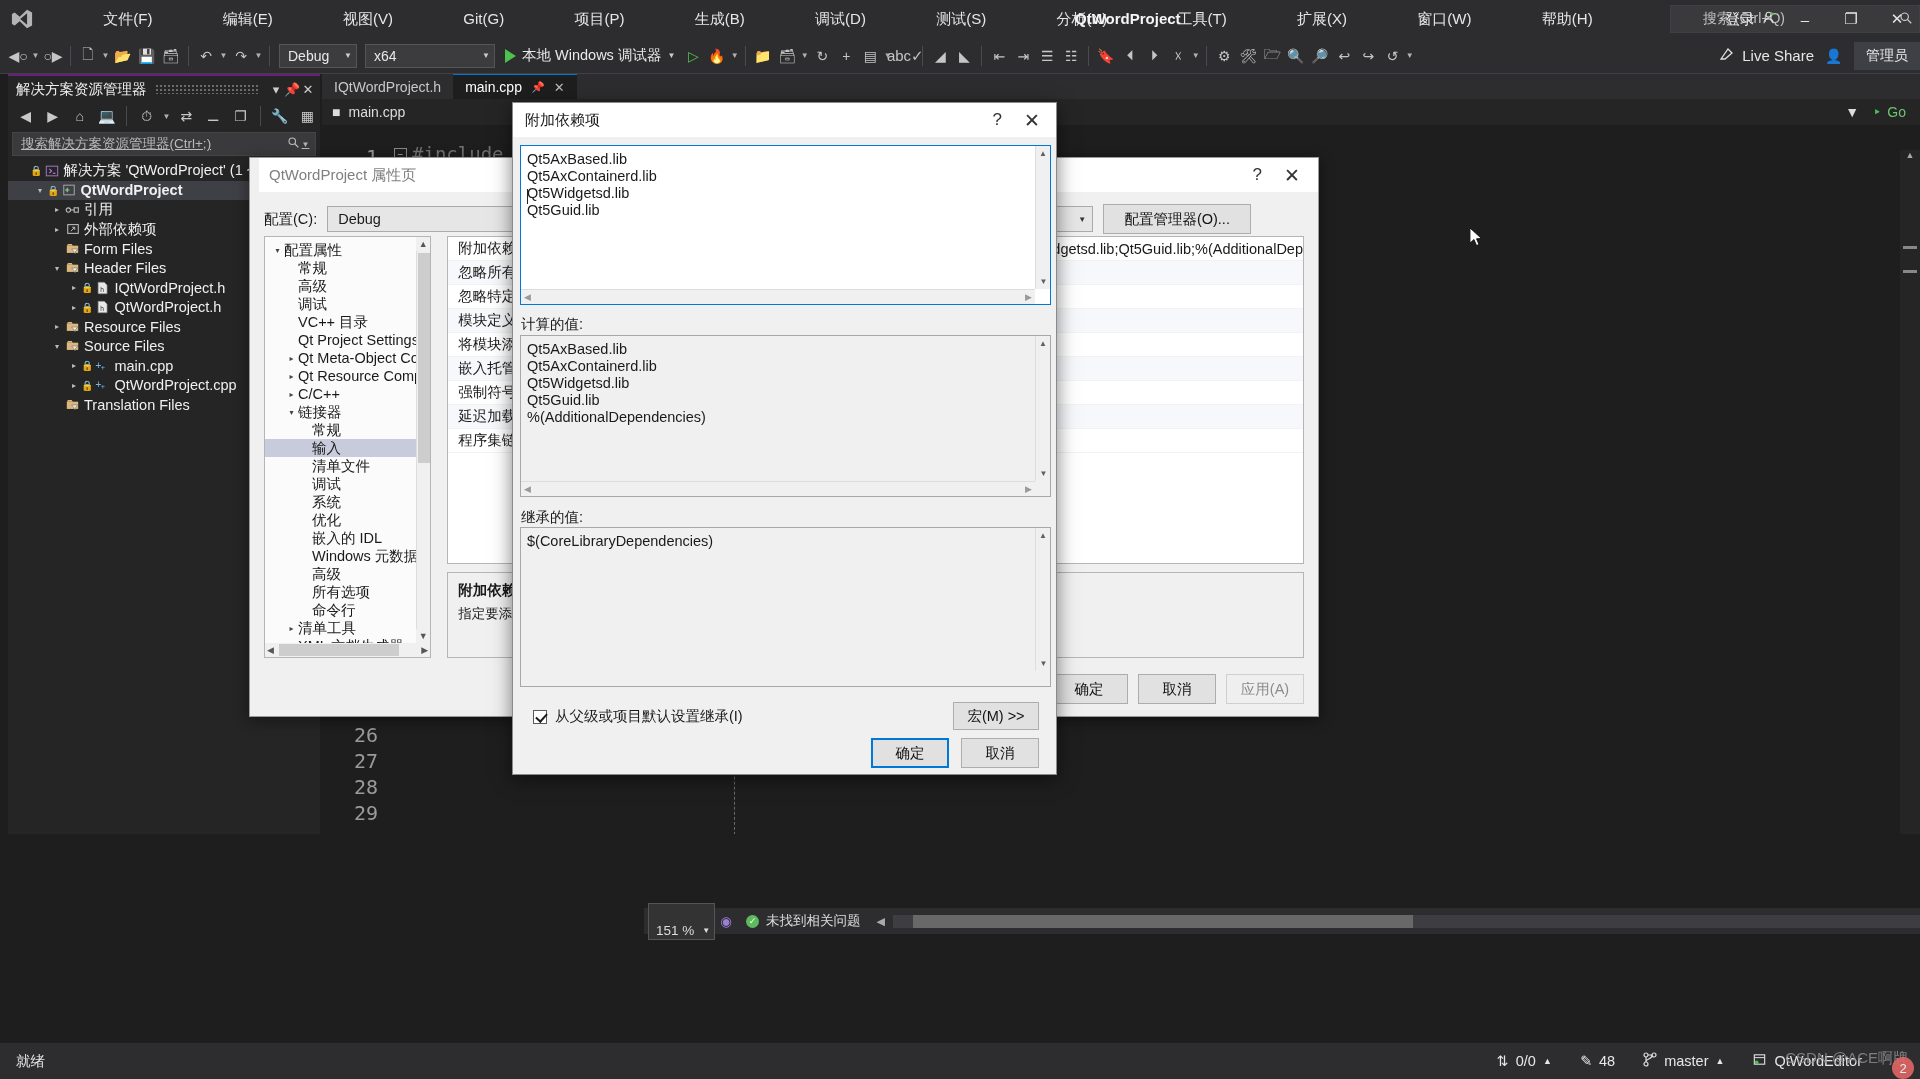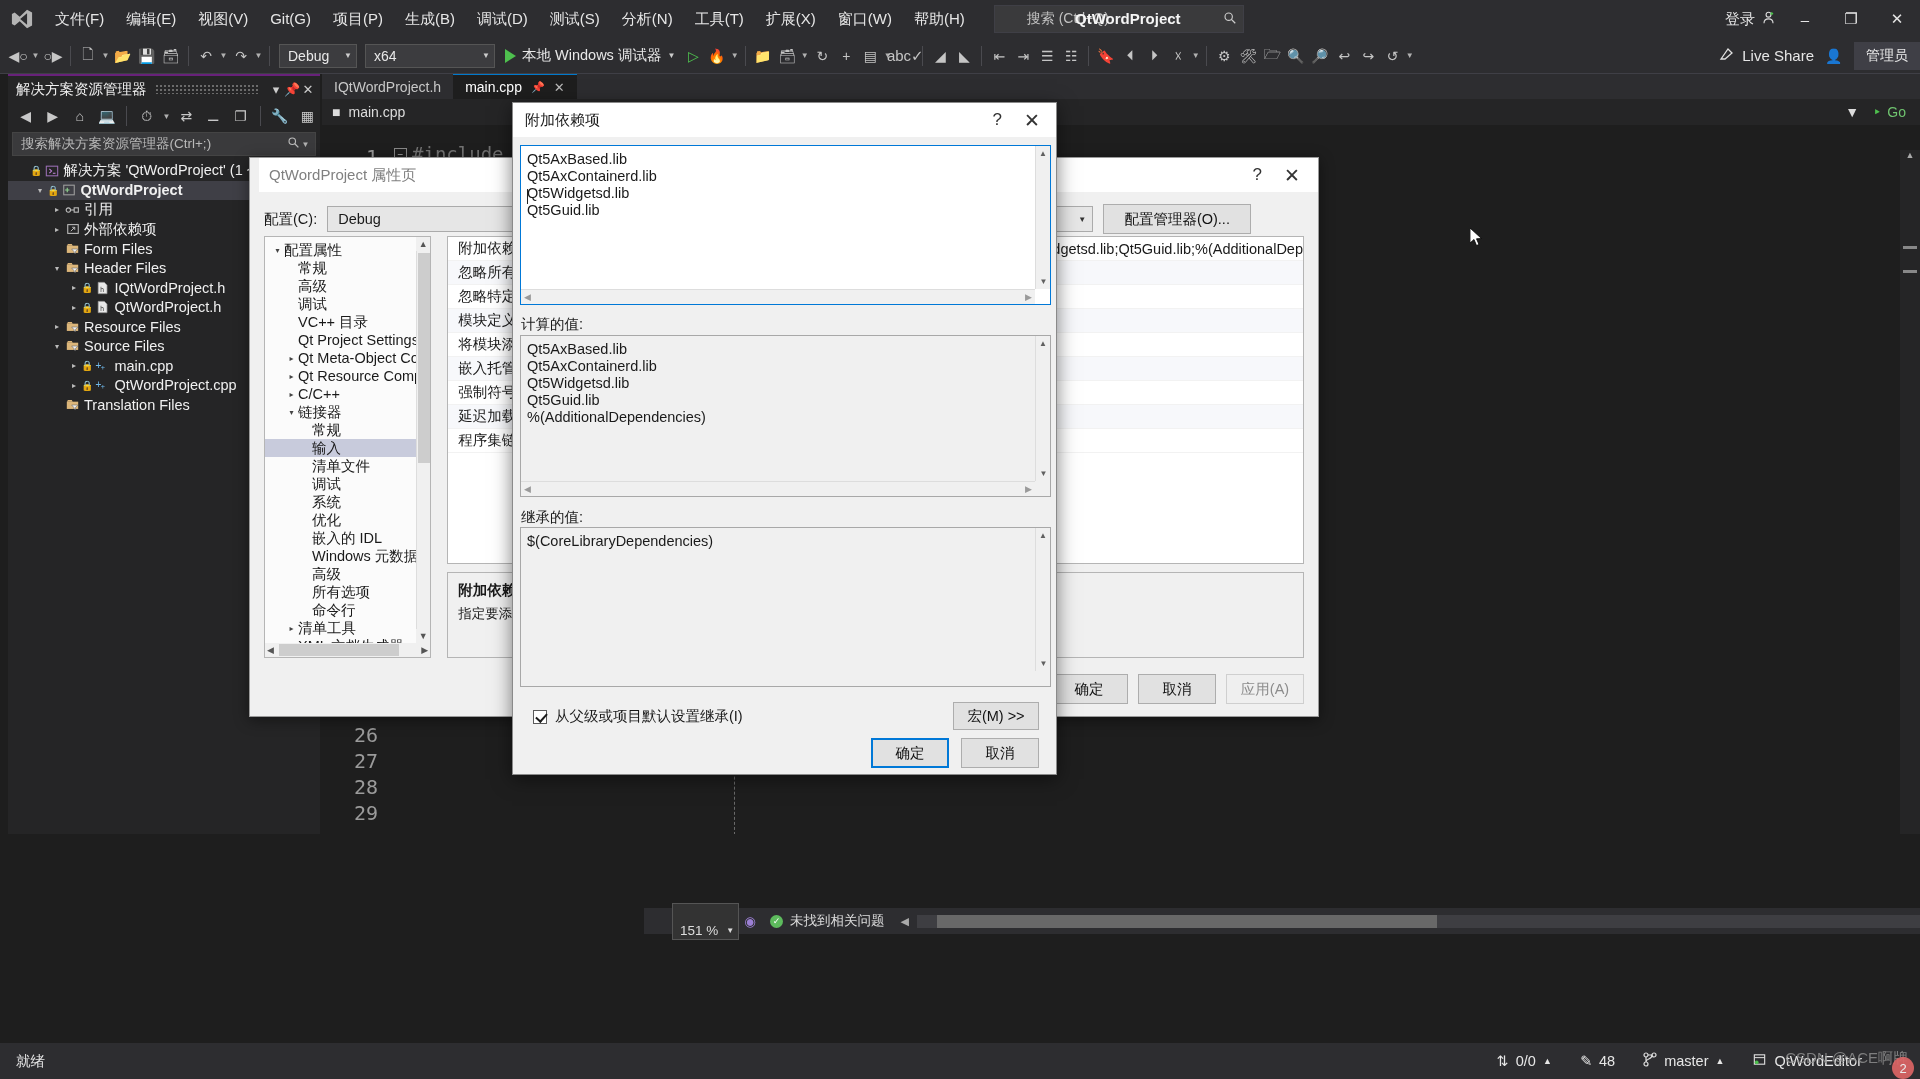--- a/index.html
+++ b/index.html
@@ -10,21 +10,21 @@
     font-family: "Liberation Sans", "DejaVu Sans", sans-serif;
     font-size: 15px;
     color: #f1f1f1;
     -webkit-font-smoothing: antialiased;
   }
   #root { position: relative; width: 1920px; height: 1079px; }
 
   
   .titlebar {
     position: absolute; left:0; top:0; width:1920px; height:38px;
-    background:#2d2d30; display:flex; align-items:center;
+    background:#2d2d30; display:flex; align-items:center;justify-content:space-between;
   }
   .vs-logo { width:44px; height:38px; display:flex; align-items:center; justify-content:center; }
   .vs-logo svg { width:22px; height:22px; }
   .menu-item {
     padding:0 11px; height:38px; line-height:38px; font-size:15px; color:#e6e6e6;
     white-space:nowrap; cursor:default;
   }
   .search-box {
     margin-left:18px; width:250px; height:28px; background:#3a3a3c;
     border:1px solid #3f3f46; display:flex; align-items:center;
@@ -71,21 +71,21 @@
   .se-title { font-size:14.5px; color:#f0f0f0; }
   .se-dots { flex:1; margin:0 8px; height:10px;
              background-image:radial-gradient(#777 0.8px, transparent 0.9px);
              background-size:4px 4px; opacity:.85;}
   .se-hbtn { width:16px; text-align:center; color:#ccc; font-size:13px; }
   .se-toolbar { height:28px; display:flex; align-items:center; padding-left:5px; gap:2px; }
   .se-tb-ico { width:26px; height:24px; display:flex; align-items:center; justify-content:center;
                color:#c8c8c8; font-size:14px;}
   .se-search {
     margin:2px 4px 0 4px; height:24px; background:#3a3a3c; border:1px solid #444;
-    display:flex; align-items:center; padding:0 4px 0 8px; color:#b9b9b9; font-size:13.5px;
+    display:flex; align-items:center; padding:0 4px 0 8px; color:#b9b9b9; font-size:13.5px;text-decoration:underline;
   }
   .se-search .t { flex:1; }
   .se-tree { margin-top:5px; font-size:14.5px; }
   .se-row { height:19.5px; display:flex; align-items:center; white-space:nowrap; color:#f0f0f0; }
   .se-row.sel { background:#3f3f46; font-weight:bold; }
   .se-arrow { width:14px; text-align:center; font-size:8px; color:#bbb; flex:none;}
   .se-ico { width:17px; flex:none; display:flex; align-items:center; justify-content:center; font-size:12px;}
   .lock { color:#5ba7e8; font-size:10px; margin-right:1px;}
   .se-lbl { padding-left:3px; }
 
@@ -106,21 +106,21 @@
   .fold { position:absolute; width:13px; height:13px; border:1px solid #888; color:#bbb;
           font-size:10px; line-height:11px; text-align:center; }
   .ind-guide { position:absolute; width:0; border-left:1px dashed #5a5a5a; }
 
   
   .right-rail { position:absolute; right:0; top:25px; width:20px; bottom:0; background:#252526; }
   .rail-mark { position:absolute; right:3px; width:14px; height:3px; }
 
   .ed-status { position:absolute; left:322px; top:834px; width:1598px; height:26px;
                background:#2d2d30; display:flex; align-items:center; font-size:13.5px; color:#ddd;}
-  .zoomsel { border:1px solid #555; background:#333; padding:19px 4px 1px 7px; display:flex; align-items:center; gap:8px; margin-left:28px;}
+  .zoomsel { border:1px solid #555; background:#333; padding:19px 4px 1px 7px; display:flex; align-items:center; gap:8px; margin-left:4px;}
   .errinfo { display:flex; align-items:center; gap:7px; margin-left:14px; }
   .ok-circle { width:13px; height:13px; border-radius:50%; background:#5dbb5d; display:flex; align-items:center;
                justify-content:center; color:#fff; font-size:9px;}
   .hscroll { flex:1; margin:0 8px; height:13px; background:#3e3e42; position:relative; }
   .hscroll .thumb { position:absolute; left:20px; top:0; width:500px; height:13px; background:#686868;}
 
   
   .statusbar {
     position:absolute; left:0; bottom:0; width:1920px; height:36px; background:#2d2d30;
     display:flex; align-items:center; font-size:14.5px; color:#e6e6e6;

